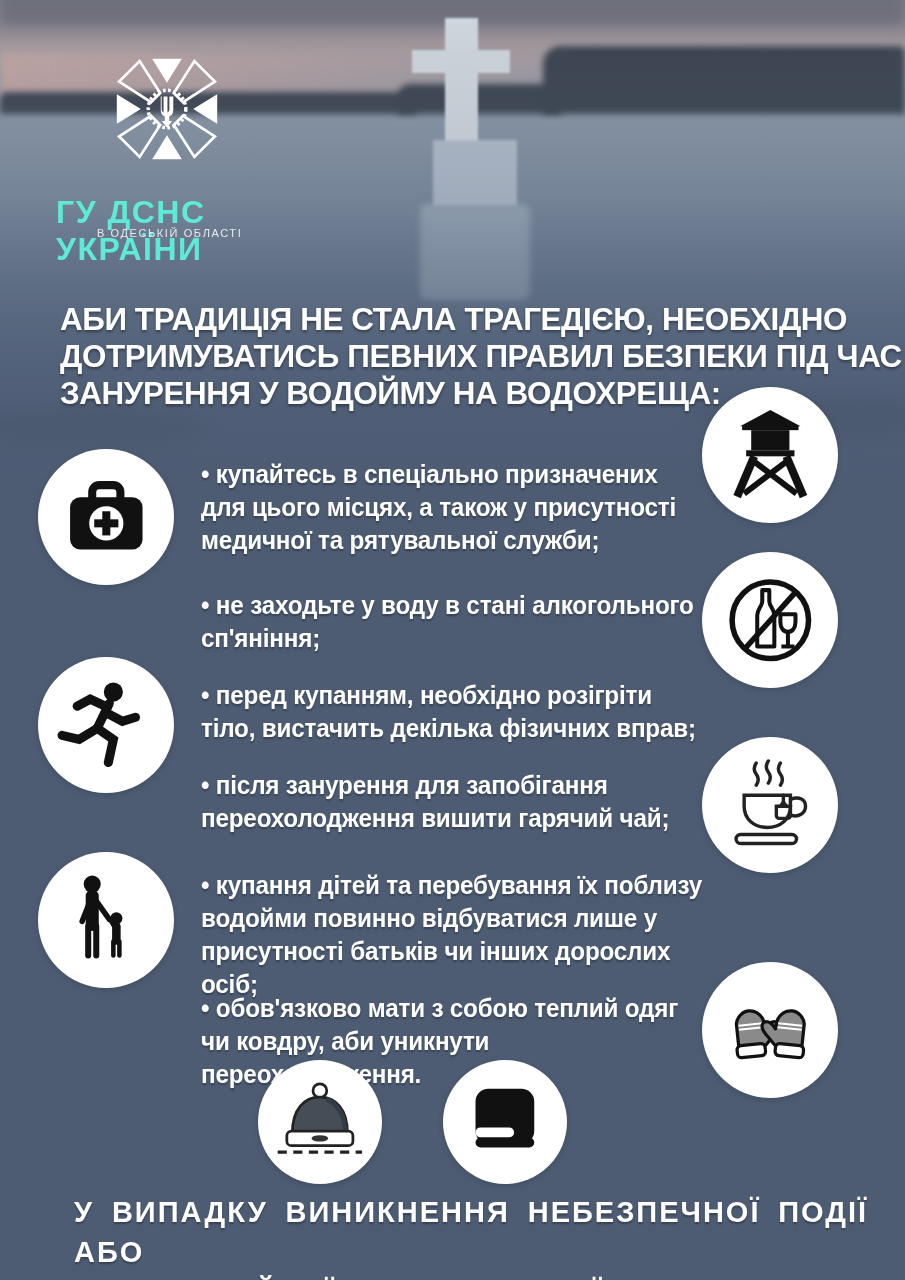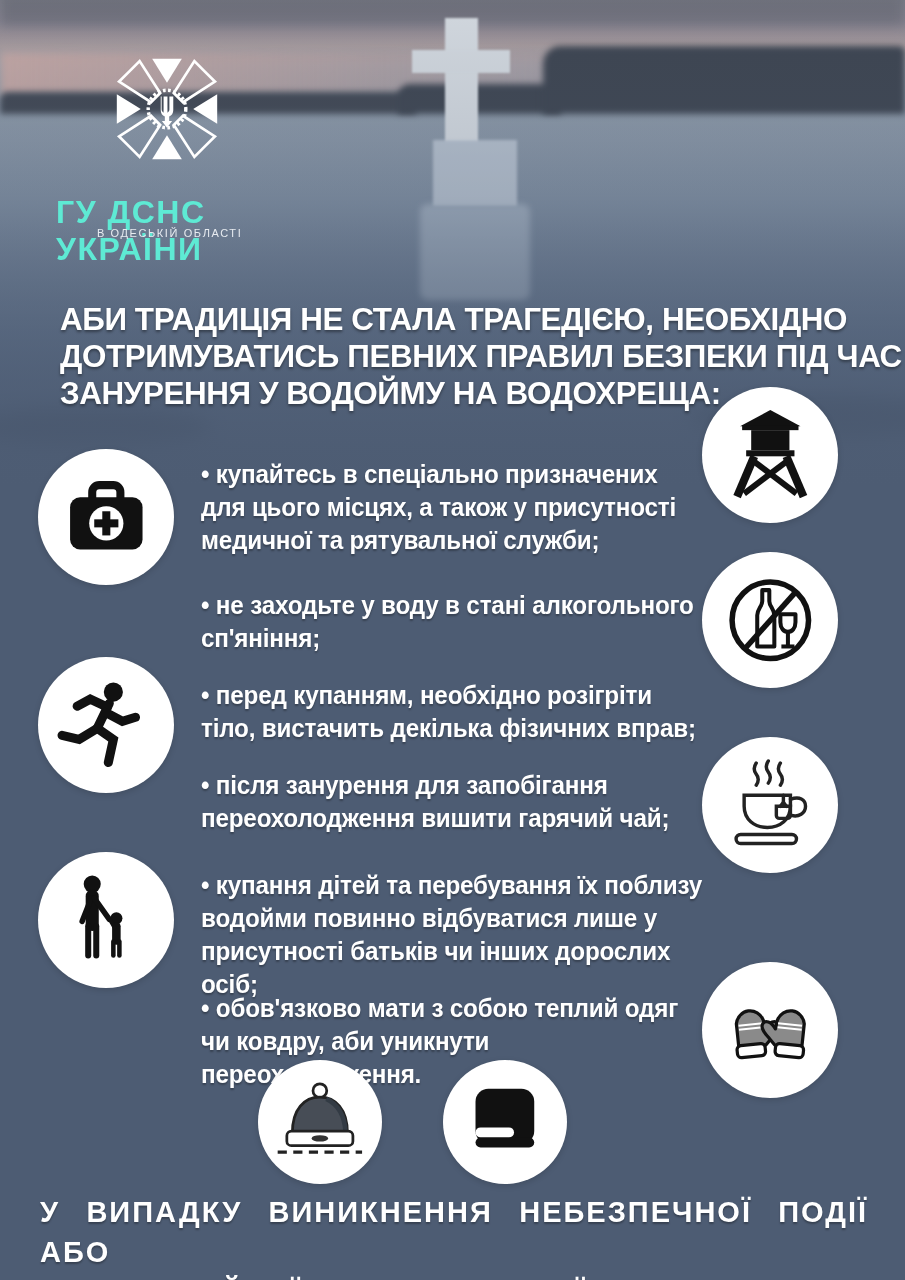--- a/index.html
+++ b/index.html
@@ -93,20 +93,21 @@
   .c-mittens{ top:962px; left:702px; }
   .c-hat{ top:1060px; left:258px; }
   .c-blanket{ top:1060px; left:443px; }
   .circle svg{ width:74%; height:74%; }
   
   .footer{ position:absolute; top:1192px; left:40px; width:828px; }
   .footer .fline{
     color:#fff; font-size:29px; line-height:40px; font-weight:800;
     letter-spacing:2px; text-align:justify; text-align-last:justify;
     text-shadow:0 2px 2px rgba(0,0,0,.3);
+    margin-left:34px;
   }
 </style>
 </head>
 <body>
 
 <div class="canvas">
 
   <div class="photo">
     <div class="cloudband"></div>
     <div class="sunset"></div>

